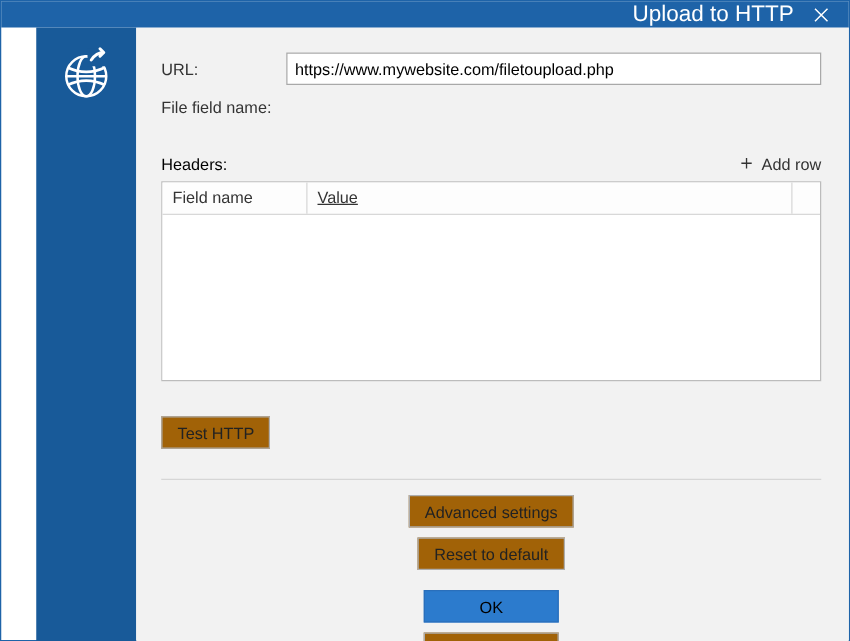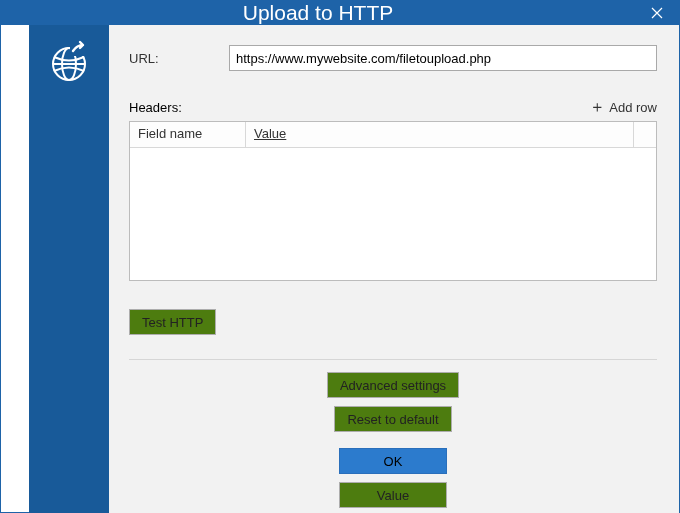--- a/index.html
+++ b/index.html
@@ -1,41 +1,41 @@
 <!DOCTYPE html>
 <html><head>
   <meta charset="utf-8">
   <style>
     * { box-sizing: border-box; margin: 0; padding: 0; }
     body { font-family: "Segoe UI", Tahoma, sans-serif; font-size: 13px; background: #fff; }
     .window { width: 680px; height: 513px; border: 1px solid #1e63a8; display: flex; flex-direction: column; }
     .titlebar { height: 32px; background: #1e63a8; color: #fff; display: flex; align-items: center; position: relative; }
-    .titlebar-title { flex: 1; text-align: center; font-size: 21px; font-weight: 400; }
+    .titlebar-title { flex: 1; text-align: right; font-size: 18px; font-weight: 400; }
     .close-box { width: 44px; height: 100%; display: flex; align-items: center; justify-content: center; cursor: pointer; }
     .close-box svg { width: 12px; height: 12px; }
     .body { flex: 1; display: flex; padding-left: 28px; }
     .sidebar { width: 80px; background: #185a99; display: flex; justify-content: center; padding-top: 15px; }
     .sidebar svg { width: 44px; height: 44px; }
     .content { flex: 1; background: #f2f2f2; padding: 20px 22px 16px 20px; display: flex; flex-direction: column; }
     .form-row { display: flex; align-items: center; margin-bottom: 10px; }
     .form-label { width: 100px; color: #333; }
     .text-input { flex: 1; height: 26px; border: 1px solid #a9a9a9; background: #fff; padding: 0 6px; font-size: 13px; font-family: Liberation Sans, sans-serif; }
     .text-input.focused { border-color: #0078d7; box-shadow: 0 0 0 1px #66aee7 inset; }
-    .headers-row { display: flex; align-items: center; justify-content: space-between; margin-top: 8px; margin-bottom: 6px; text-align: center; }
+    .headers-row { display: flex; align-items: center; justify-content: space-between; margin-top: 20px; margin-bottom: 6px; text-align: center; }
     .add-row { display: inline-flex; align-items: center; gap: 4px; cursor: pointer; color: #333; }
     .plus { font-size: 16px; line-height: 1; font-weight: 300; }
     .table { border: 1px solid #bcbcbc; background: #fff; height: 160px; display: flex; flex-direction: column; }
     .thead { display: flex; border-bottom: 1px solid #d8d8d8; background: #fdfdfd; height: 26px; }
     .th { padding: 4px 8px; color: #333; border-right: 1px solid #d8d8d8; text-align: left; font-weight: 400; }
     .th.fieldname { width: 116px; }
     .th.value { flex: 1; text-decoration: underline; }
     .th.last { width: 22px; border-right: none; }
     .tbody { flex: 1; background: #fff; }
     .test-section { margin-top: 28px; }
-    .btn { height: 26px; padding: 0 12px; border: 1px solid #adadad; background: #4d7c0f; color: #222; font-family: inherit; font-size: 13px; cursor: pointer; display: inline-flex; align-items: center; justify-content: center; }
+    .btn { height: 26px; padding: 0 12px; border: 1px solid #adadad; background: #a16207; color: #222; font-family: inherit; font-size: 13px; cursor: pointer; display: inline-flex; align-items: center; justify-content: center; }
     .btn-primary { background: #2c7bcd; border: 1px solid #2a6fbb; color: #000000; }
     .btn-wide { width: 108px; }
     .divider { border: none; border-top: 1px solid #d6d6d6; margin: 24px 0 12px 0; }
     .footer { display: flex; gap: 8px; align-items: center; flex-direction: column; }
     .footer-spacer { flex: 1; }
   </style>
 </head>
 <body>
 
 <div class="window">
@@ -60,20 +60,21 @@
       </svg>
     </div>
     <div class="content">
 
       <div class="form-row">
         <div class="form-label">URL:</div>
         <input type="text" class="text-input" value="https://www.mywebsite.com/filetoupload.php" style="">
       </div>
 
       <div class="form-row">
+        <div class="form-label">File field name:</div>
       </div>
 
       <div class="headers-row">
         <div>Headers:</div>
         <div class="add-row">
           <span class="plus">＋</span>
           <span>Add row</span>
         </div>
       </div>
 

